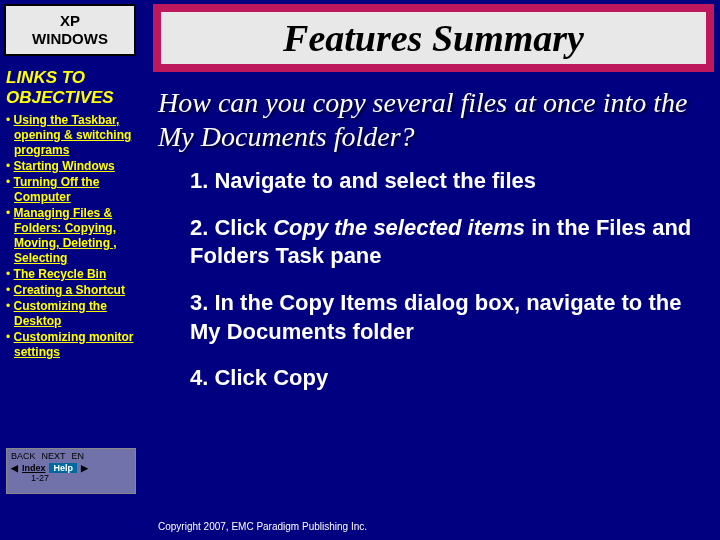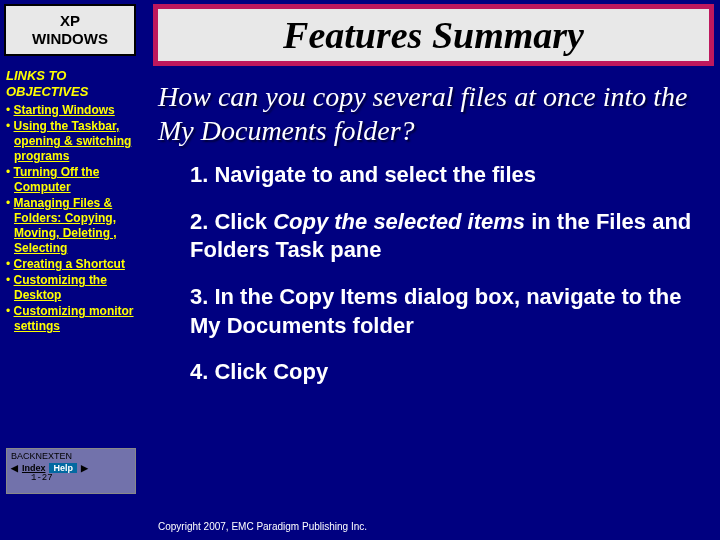--- a/index.html
+++ b/index.html
@@ -28,21 +28,21 @@
   .sidebar-title-box div {
     font-weight: bold;
     font-size: 15px;
     color: #000;
     line-height: 1.2;
   }
   .links-header {
     color: #ffff00;
     font-weight: bold;
     font-style: italic;
-    font-size: 13px;
+    font-size: 17px;
     padding: 8px 6px 4px 6px;
     line-height: 1.2;
   }
   .links-list {
     list-style: none;
     padding: 0 4px 0 6px;
   }
   .links-list li {
     color: #ffff00;
     font-size: 12px;
@@ -61,21 +61,21 @@
   }
   .main {
     position: absolute;
     left: 140px;
     top: 0;
     width: 580px;
     height: 540px;
   }
   .title-box {
     background: #e8e8e8;
-    border: 5px solid #be185d;
+    border: 8px solid #be185d;
     margin: 4px 6px 4px 13px;
     padding: 4px 10px;
     text-align: center;
   }
   .title-box span {
     font-family: "Times New Roman", serif;
     font-style: italic;
     font-weight: bold;
     font-size: 38px;
     color: #000;
@@ -112,40 +112,41 @@
     left: 6px;
     top: 448px;
     width: 130px;
     height: 46px;
     background: rgba(190,190,200,0.6);
     border: 1px solid #888;
     font-size: 10px;
     color: #000;
     padding: 2px 4px;
   }
-  .nav-top { display: flex; font-size: 9px; margin-bottom: 2px; }
+  .nav-top { display: flex; gap: 6px; font-size: 9px; margin-bottom: 2px; }
   .nav-mid { display: flex; gap: 4px; font-weight: bold; font-size: 9px; }
   .nav-mid .help { background: #0369a1; color: #fff; padding: 0 4px; }
   .nav-mid .idx { text-decoration: underline; }
-  .nav-bot { font-size: 9px; padding-left: 20px; font-family: Liberation Mono, monospace; }
+  .nav-bot { font-size: 9px; padding-left: 20px; }
 </style>
 </head>
 <body>
 
 <div class="sidebar">
   <div class="sidebar-title-box">
     <div>XP</div>
     <div>WINDOWS</div>
   </div>
   <div class="links-header">LINKS TO OBJECTIVES</div>
   <ul class="links-list">
+    <li><span>Using the Taskbar, opening &amp; switching programs</span></li>
     <li><span>Starting Windows</span></li>
-    <li><span>Using the Taskbar, opening &amp; switching programs</span></li>
     <li><span>Turning Off the Computer</span></li>
     <li><span>Managing Files &amp; Folders: Copying, Moving, Deleting , Selecting</span></li>
+    <li><span>The Recycle Bin</span></li>
     <li><span>Creating a Shortcut</span></li>
     <li><span>Customizing the Desktop</span></li>
     <li><span>Customizing monitor settings</span></li>
   </ul>
 </div>
 
 <div class="nav-overlay">
   <div class="nav-top">
     <span>BACK</span>
     <span>NEXT</span>

